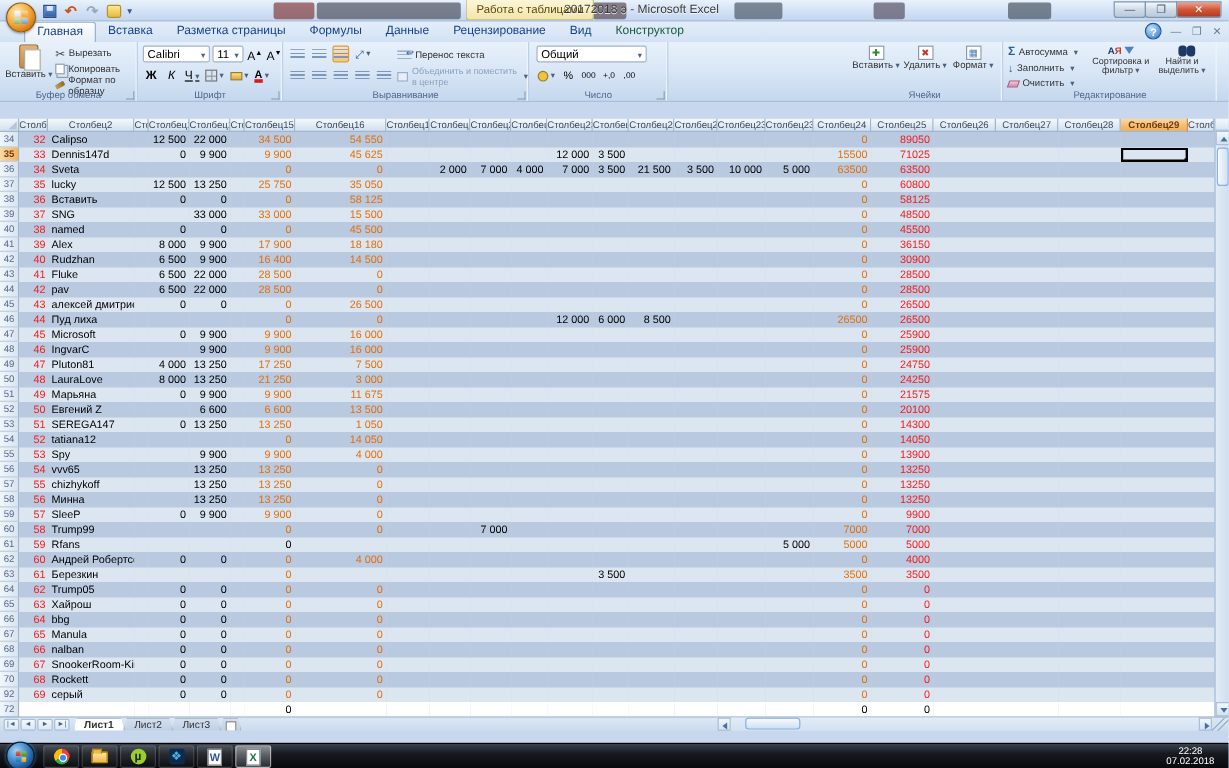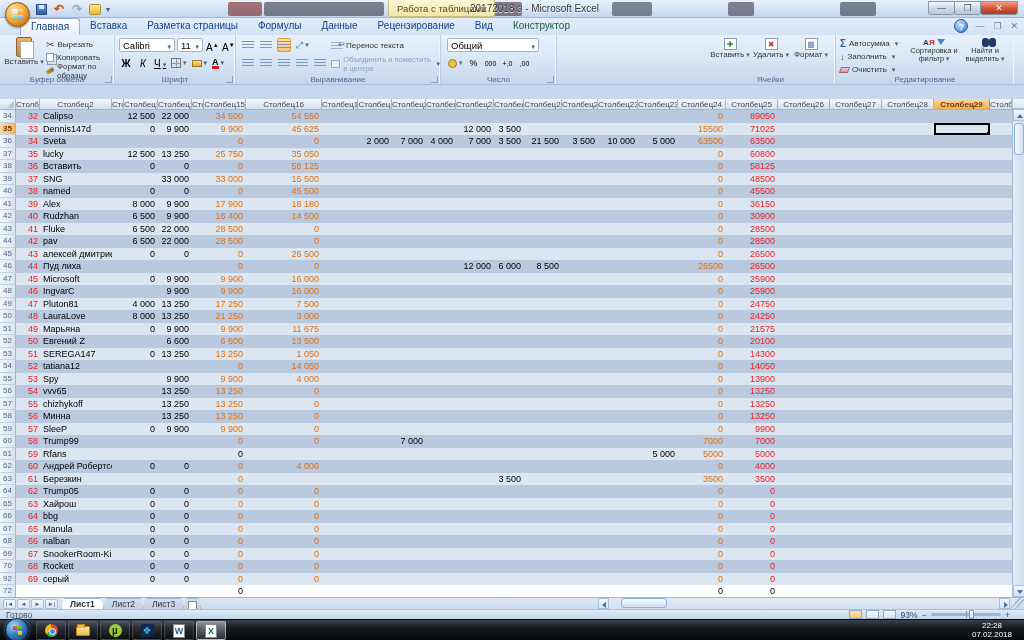--- a/index.html
+++ b/index.html
@@ -1574,34 +1574,20 @@
   </div>
   <div class="hsc-area">
     <div class="harrow hleft"></div>
     <div class="htrack">
         <div class="hthumb"></div>
       </div>
     <div class="harrow hright"></div>
     <div class="gripcorner"></div>
   </div>
 
-  <div class="statusbar">
-    <div class="smode">Готово</div>
-    <div class="sright">
-      <span class="viewb on"></span>
-      <span class="viewb"></span>
-      <span class="viewb"></span>
-      <span class="zoomval">93%</span>
-      <span class="zbtn">−</span>
-      <span class="zslider">
-          <span class="zthumb"></span>
-        </span>
-      <span class="zbtn">+</span>
-    </div>
-  </div>
 
   <div class="taskbar">
     <div class="startorb"></div>
     <div class="apps">
         <div class="appbtn">
           <span class="chrome-ic"></span>
         </div>
         <div class="appbtn">
           <span class="folder-ic"></span>
         </div>

